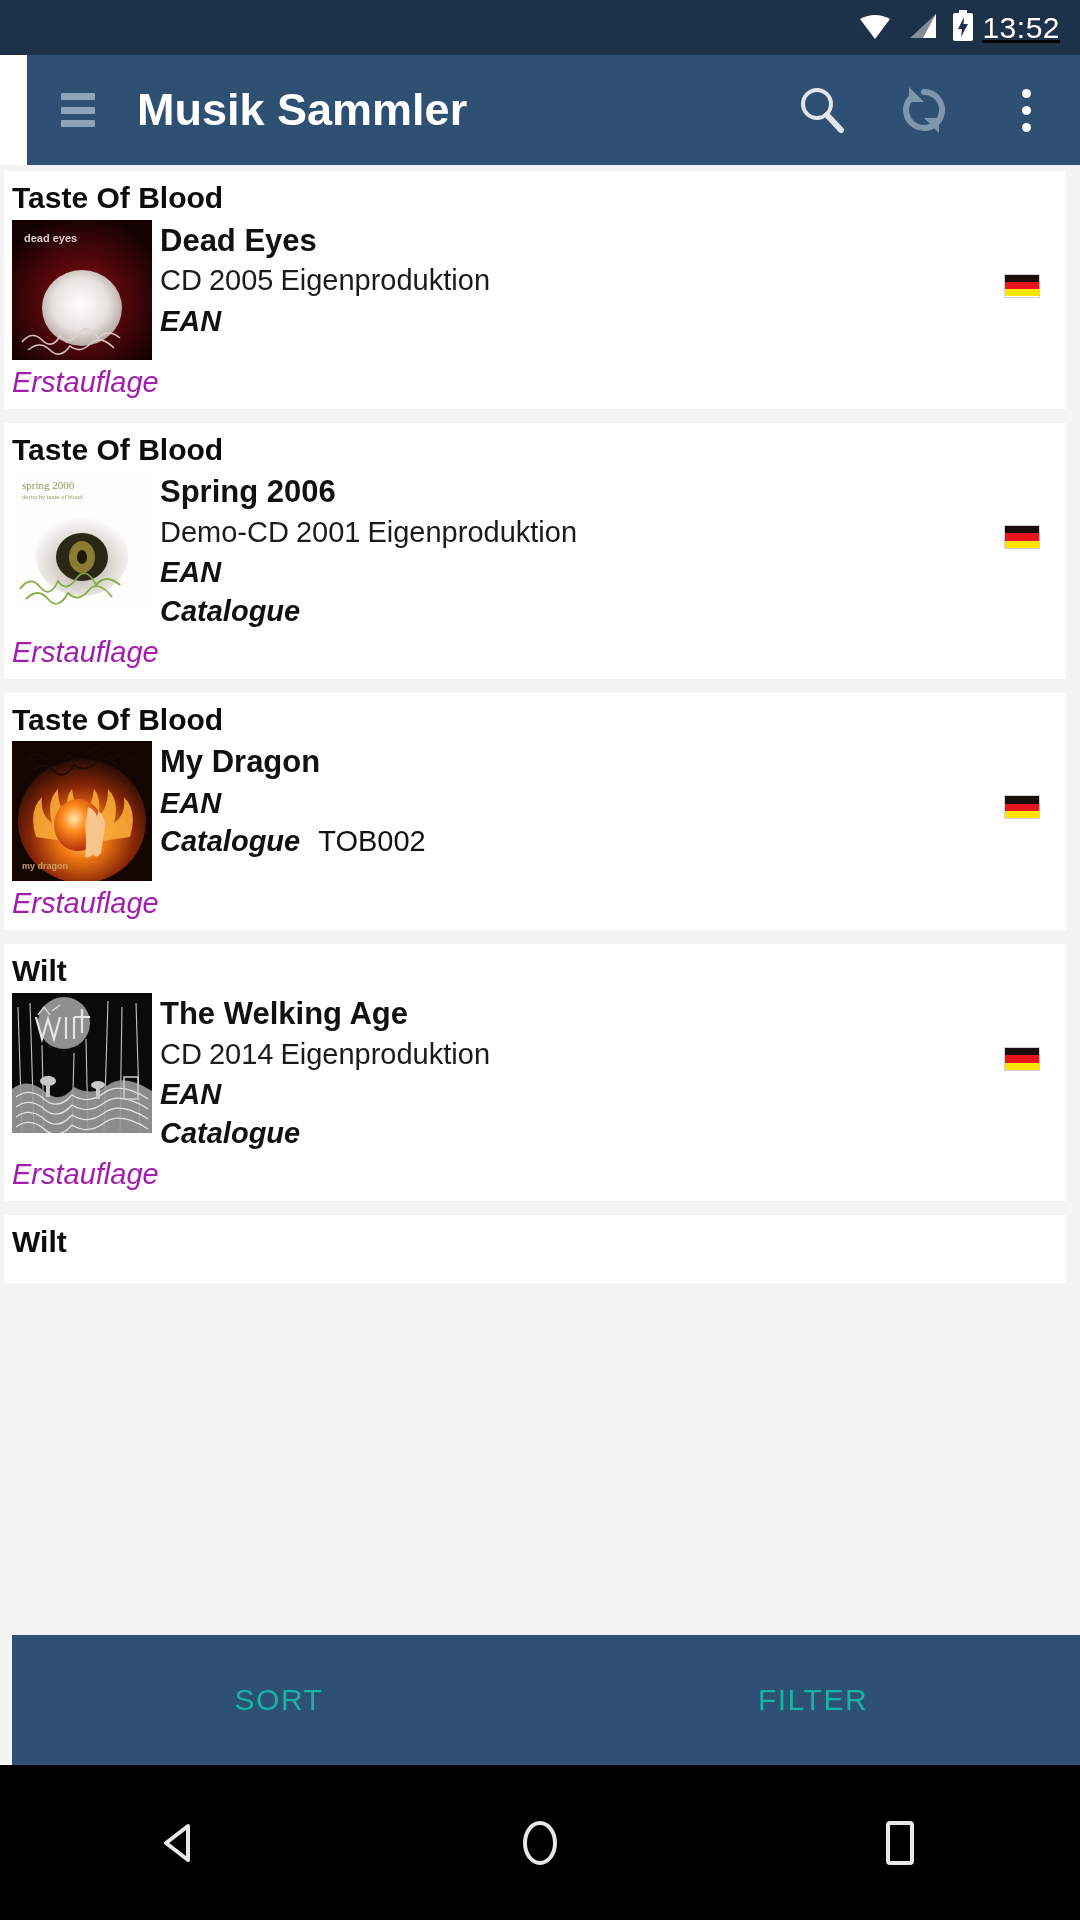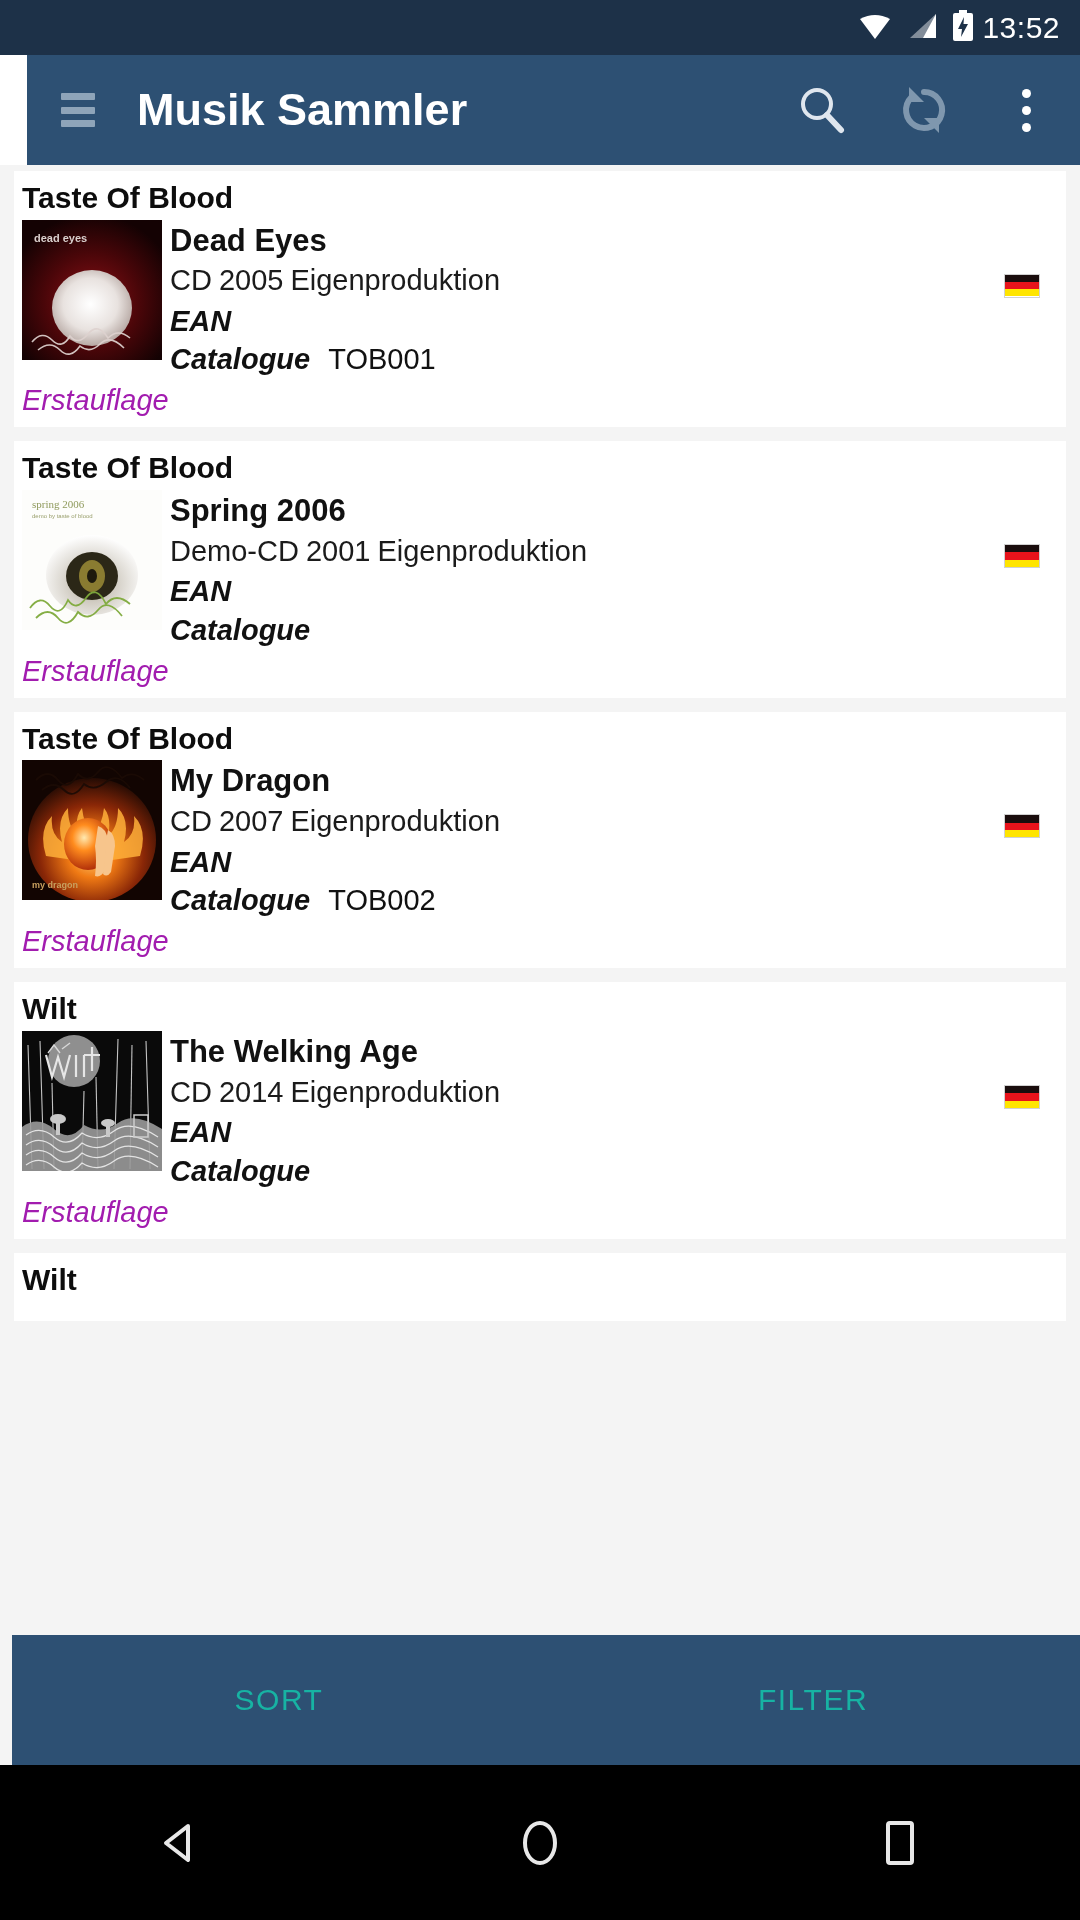--- a/index.html
+++ b/index.html
@@ -13,20 +13,21 @@
 
   
   .statusbar{
     height:55px;
     background:#1d3148;
     display:flex;
     align-items:center;
     justify-content:flex-end;
     padding-right:20px;
     gap:0;
+    text-decoration:underline;
   }
   .sb-icons{ display:flex; align-items:center; gap:14px; }
   .sb-time{
     color:#ffffff;
     font-size:30px;
     letter-spacing:0.5px;
     margin-left:8px;
     font-family:"Liberation Sans", sans-serif;
   }
 
@@ -71,21 +72,21 @@
   .list{
     position:absolute;
     top:165px;
     left:0; right:0;
     bottom:0;
     background:#f4f4f4;
     overflow:hidden;
   }
   .card{
     background:#ffffff;
-    margin:0 14px 14px 14px;
+    margin:0 14px 14px 4px;
     padding:0;
     position:relative;
   }
   .card:first-child{ margin-top:6px; }
 
   .artist{
     font-size:30px;
     font-weight:bold;
     color:#0d0d0d;
     padding:10px 0 4px 8px;
@@ -268,23 +269,20 @@
         </svg>
       </div>
       <div class="meta">
         <div class="title">Dead Eyes</div>
         <div class="formatline">
           <span>CD</span><span class="sep"></span><span>2005</span><span class="sep"></span><span>Eigenproduktion</span>
         </div>
         <div class="kv">
           <span class="k">EAN</span><span class="v"></span>
         </div>
-        <div class="kv">
-          <span class="k">Catalogue</span><span class="v">TOB001</span>
-        </div>
       </div>
       <div class="flag">
         <i style="background:#1a0d0d"></i>
           <i style="background:#e8131b"></i>
           <i style="background:#ffe500"></i>
       </div>
     </div>
     <div class="edition">Erstauflage</div>
   </div>
 
@@ -365,23 +363,20 @@
           </g>
           <g opacity="0.9" fill="none" stroke="#1b0b05" stroke-width="1.8">
             <path d="M14 20 q12 -12 22 0 t20 -6 q10 10 20 -2 t24 6 q10 -8 22 2"></path>
             <path d="M20 30 q12 -10 22 0 t20 -6 q10 8 22 -2 t24 6"></path>
           </g>
           <text x="10" y="128" font-family="Liberation Sans, sans-serif" font-size="9" font-weight="bold" fill="#c8a05f">my dragon</text>
         </svg>
       </div>
       <div class="meta">
         <div class="title">My Dragon</div>
-        <div class="formatline">
-          <span>CD</span><span class="sep"></span><span>2007</span><span class="sep"></span><span>Eigenproduktion</span>
-        </div>
         <div class="kv">
           <span class="k">EAN</span><span class="v"></span>
         </div>
         <div class="kv">
           <span class="k">Catalogue</span><span class="v">TOB002</span>
         </div>
       </div>
       <div class="flag">
         <i style="background:#1a0d0d"></i>
           <i style="background:#e8131b"></i>

